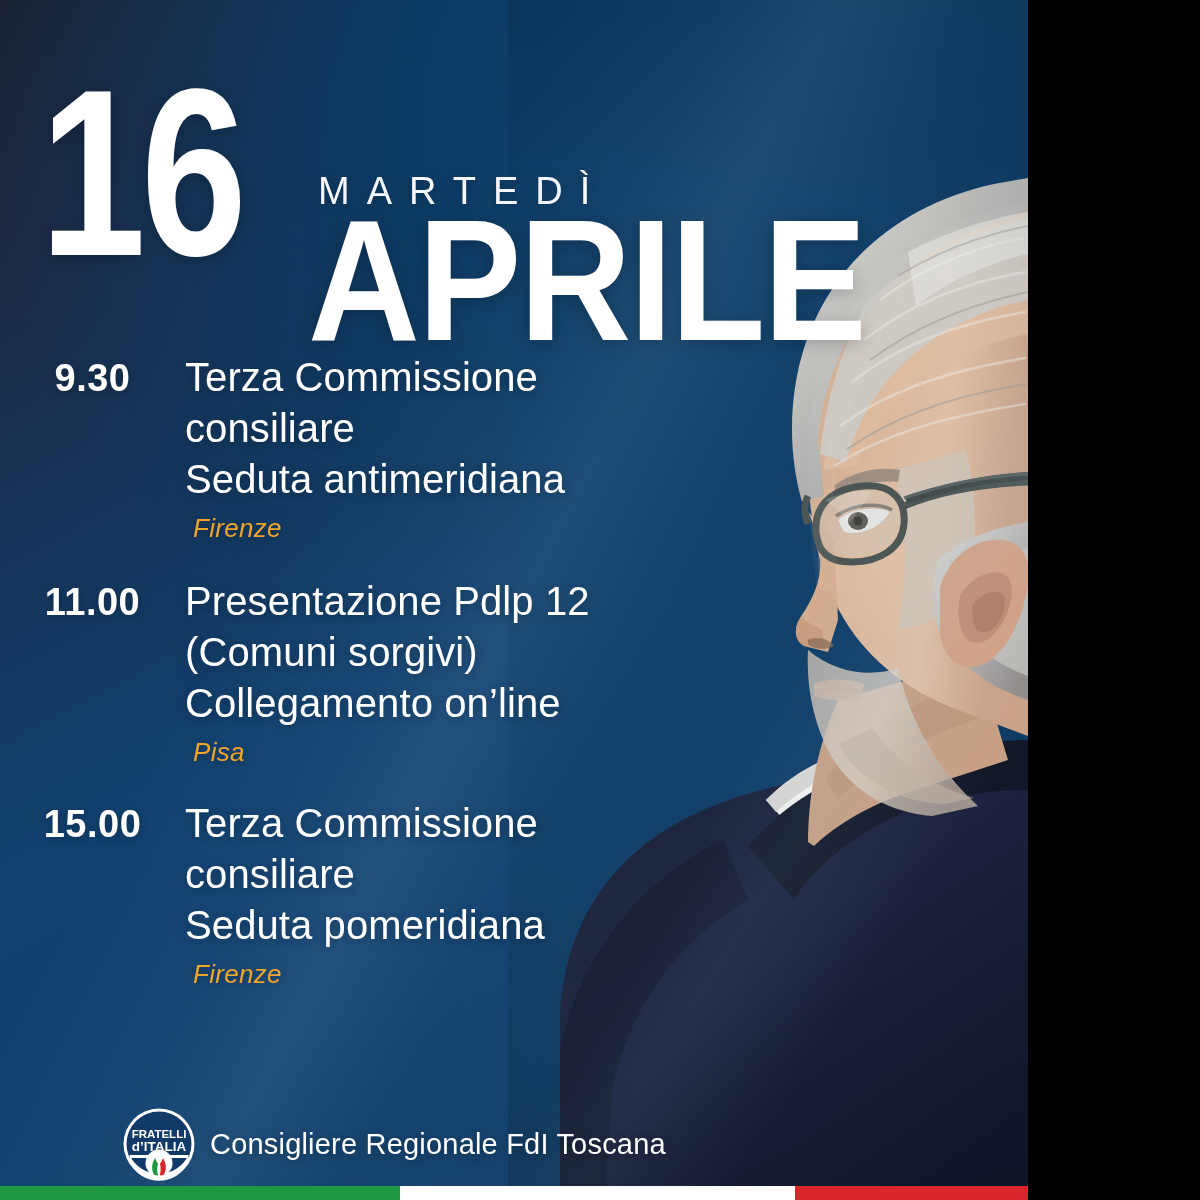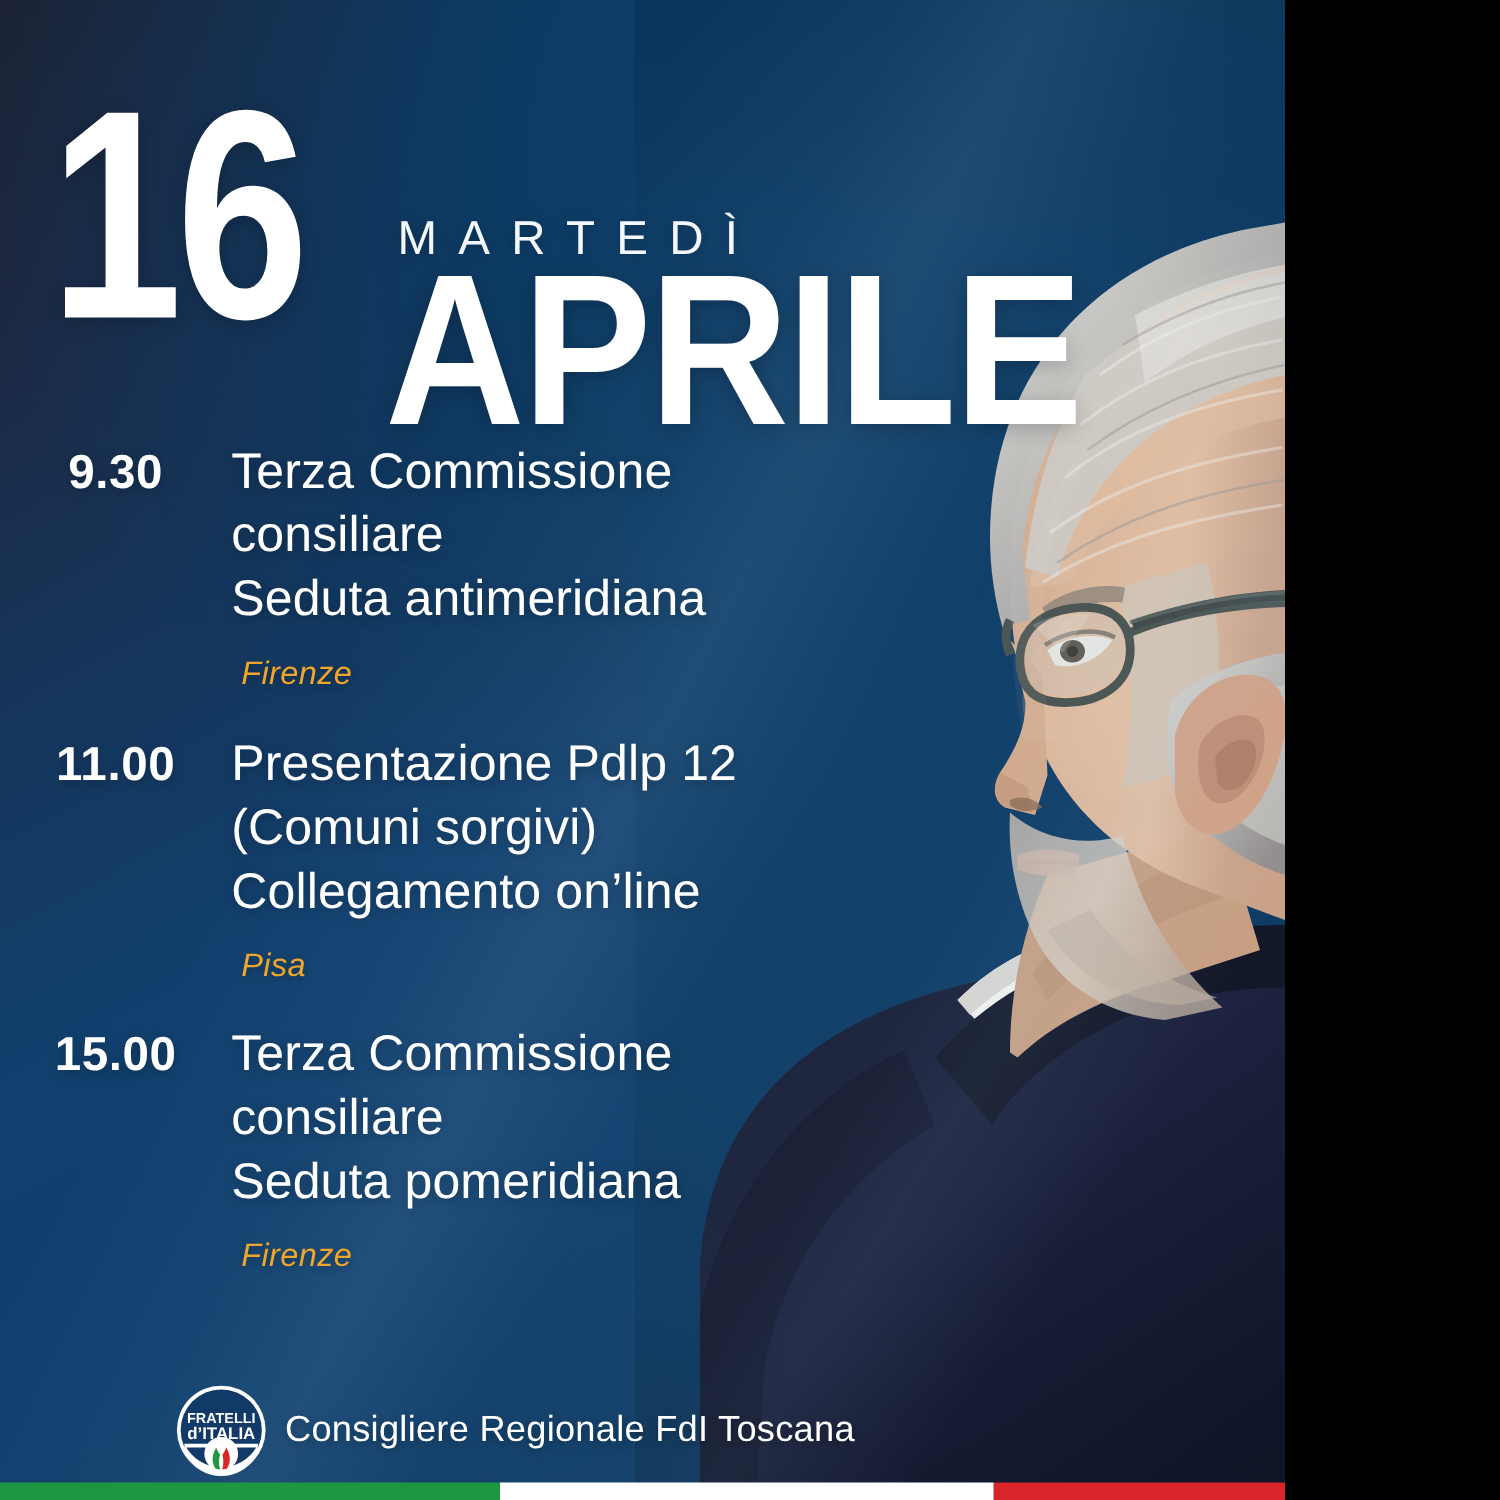--- a/index.html
+++ b/index.html
@@ -154,36 +154,36 @@
   .entry-line {
     font-size: 40px;
     font-weight: 400;
     line-height: 51px;
     color: #ffffff;
     letter-spacing: 0.1px;
     white-space: nowrap;
     text-shadow: 0 2px 9px rgba(0,0,0,0.26);
   }
   .entry-place {
-    margin-top: 18px;
+    margin-top: 8px;
     margin-left: 8px;
     font-size: 26px;
     font-style: italic;
     font-weight: 400;
     color: #f0a62a;
     letter-spacing: 0.3px;
     text-shadow: 0 2px 7px rgba(0,0,0,0.28);
   }
   .sp-1 { height: 26px; }
   .sp-2 { height: 24px; }
 
   
   .footer {
     position: absolute;
-    left: 140px;
+    left: 122px;
     bottom: 16px;
     height: 80px;
     display: flex;
     align-items: center;
   }
   .logo {
     width: 74px;
     height: 74px;
     flex: 0 0 74px;
     position: relative;

